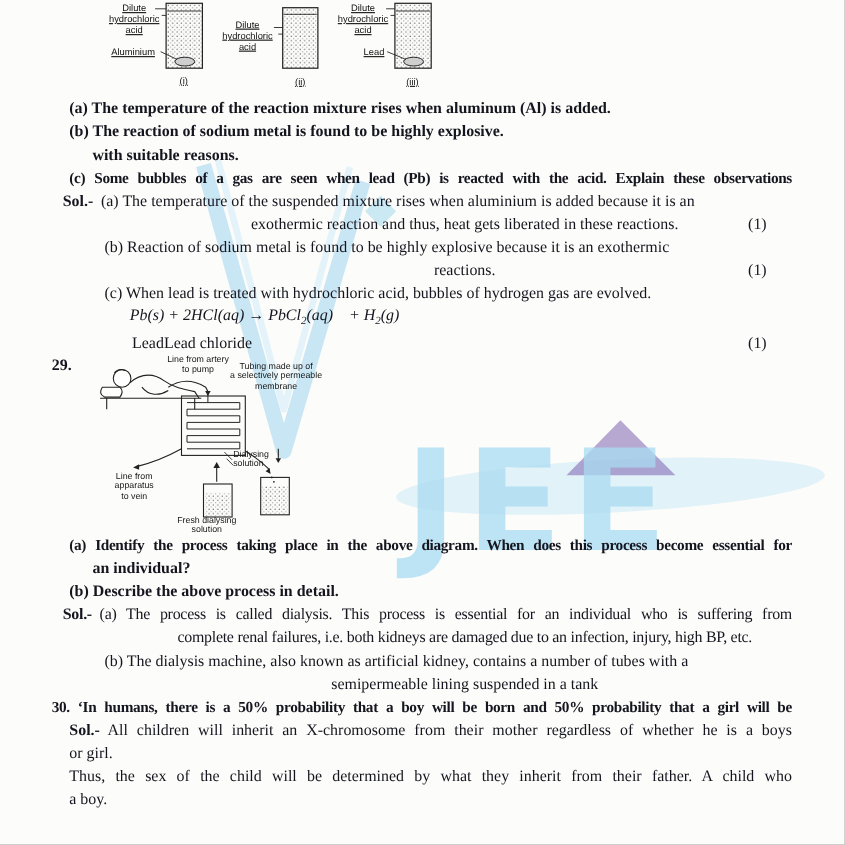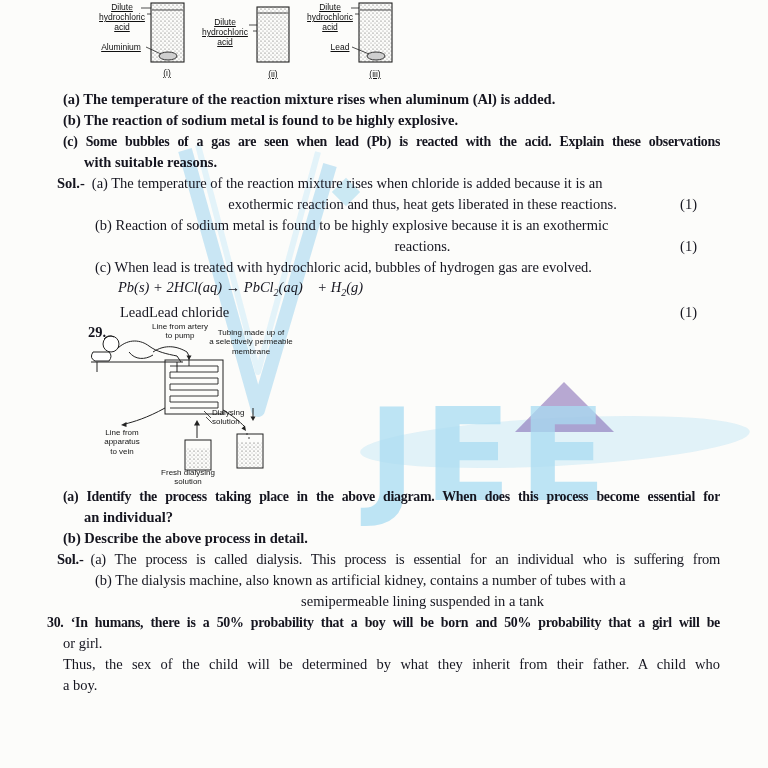--- a/index.html
+++ b/index.html
@@ -24,21 +24,21 @@
   .marks{position:absolute;right:23px;top:0;}
   .stretch{text-align:justify;text-align-last:justify;white-space:normal;}
   .longbold{font-size:13.9px;letter-spacing:-0.3px;}
   .s1{letter-spacing:-0.25px;}
   .eq{font-style:italic;white-space:pre;line-height:18px;padding-left:71px;}
   .eq sub{font-size:10px;font-style:italic;}
   .leadline{line-height:20px;padding-left:73px;}
   .lead2{}
   
   .diagram{position:relative;height:164px;}
-  .qnum29{position:absolute;left:0;top:2px;font-weight:bold;font-size:14.5px;margin-left:41px;}
+  .qnum29{position:absolute;left:0;top:2px;font-weight:bold;font-size:14.5px;}
   .dsvg{position:absolute;left:30px;top:0;}
   .diag-label{position:absolute;font-family:"Liberation Sans",sans-serif;font-size:8px;line-height:9.5px;
               color:#151515;white-space:pre-line;z-index:3;}
   .c{text-align:center;}
 </style>
 </head>
 <body>
 
 <div class="page">
 
@@ -93,24 +93,24 @@
   <div class="fig-label" style="left:303px;top:2px;width:54px;">Dilute
 hydrochloric
 acid</div>
   <div class="fig-label" style="left:326px;top:42px;width:28px;">Lead</div>
   <div class="fig-label" style="left:349px;top:69px;width:52px;">(iii)</div>
 
   <div class="content">
 
     <div class="line bold ind16">(a) The temperature of the reaction mixture rises when aluminum (Al) is added.</div>
     <div class="line bold ind16">(b) The reaction of sodium metal is found to be highly explosive.</div>
+    <div class="line bold ind37">with suitable reasons.</div>
     <div class="line bold ind16 stretch longbold">(c) Some bubbles of a gas are seen when lead (Pb) is reacted with the acid.  Explain these observations</div>
-    <div class="line bold ind37">with suitable reasons.</div>
 
-    <div class="line ind10"><span class="sol">Sol.-</span><span>(a) The temperature of the reaction mixture rises when chloride is added because it is an</span></div>
+    <div class="line ind10"><span class="sol">Sol.-</span><span>(a) The temperature of the suspended mixture rises when aluminium is added because it is an</span></div>
     <div class="line ind78"><span>exothermic reaction and thus, heat gets liberated in these reactions.</span><span class="marks">(1)</span></div>
     <div class="line ind48">(b) Reaction of sodium metal is found to be highly explosive because it is an exothermic</div>
     <div class="line ind78"><span>reactions.</span><span class="marks">(1)</span></div>
     <div class="line ind48">(c) When lead is treated with hydrochloric acid, bubbles of hydrogen gas are evolved.</div>
     <div class="line eq"><span>Pb(s) + 2HCl(aq) → PbCl</span><sub>2</sub><span>(aq)    + H</span><sub>2</sub><span>(g)</span></div>
     <div class="line leadline"><span>Lead</span><span class="lead2">Lead chloride</span><span class="marks">(1)</span></div>
 
     <div class="diagram">
       <span class="qnum29">29.</span>
       <svg class="dsvg" width="310" height="164" viewBox="0 0 310 164">
@@ -176,22 +176,24 @@
 solution</div>
       <div class="diag-label c" style="left:108px;top:146px;width:66px;">Fresh dialysing
 solution</div>
     </div>
 
     <div class="line bold ind16 stretch longbold">(a) Identify the process taking place in the above diagram.  When does this process become essential for</div>
     <div class="line bold ind37">an individual?</div>
     <div class="line bold ind16">(b) Describe the above process in detail.</div>
 
     <div class="line ind10 stretch s1"><span class="sol">Sol.-</span><span>(a) The process is called dialysis. This process is essential for an individual who is suffering from</span></div>
+    <div class="line ind78 s1">complete renal failures, i.e. both kidneys are damaged due to an infection, injury, high BP, etc.</div>
     <div class="line ind48">(b) The dialysis machine, also known as artificial kidney, contains a number of tubes with a</div>
     <div class="line ind78">semipermeable lining suspended in a tank</div>
 
     <div class="line bold stretch longbold"><span>30.</span> <span>‘In humans, there is a 50% probability that a boy will be born and 50% probability that a girl will be</span></div>
+    <div class="line ind16 stretch"><span class="sol">Sol.-</span><span>All children will inherit  an X-chromosome from their mother regardless of whether he is a boys</span></div>
     <div class="line ind16">or girl.</div>
     <div class="line ind16 stretch">Thus, the sex of the child will be determined by what they inherit from their father. A child who</div>
     <div class="line ind16">a boy.</div>
 
   </div>
 </div>
 
 </body></html>

